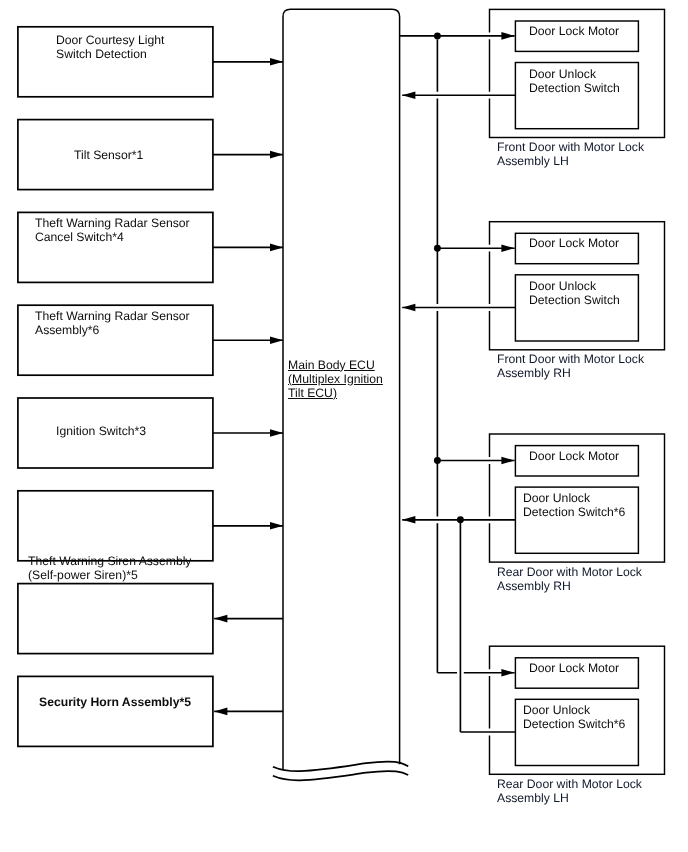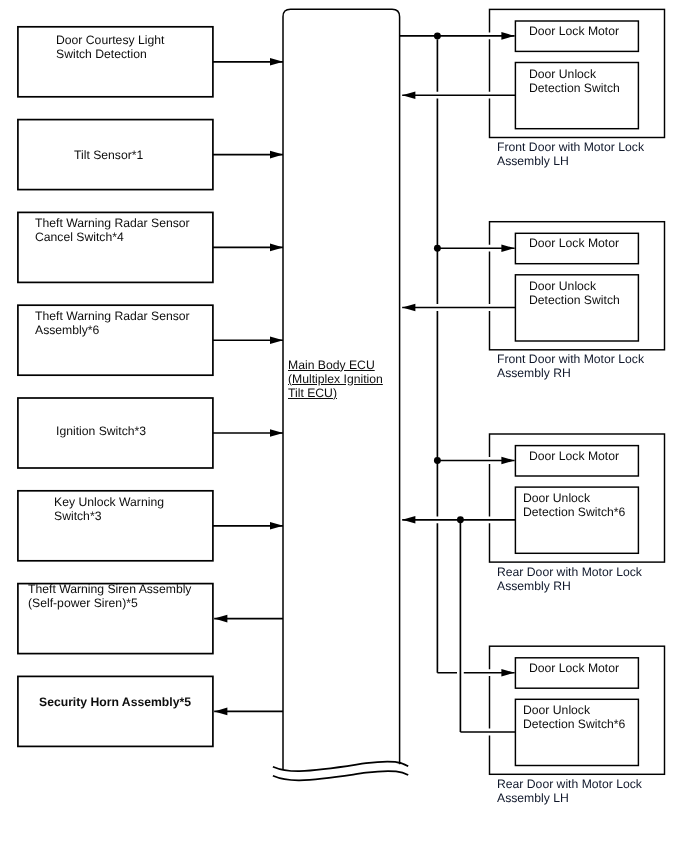--- a/index.html
+++ b/index.html
@@ -93,23 +93,22 @@
   <div class="txt" style="left:56px;top:32.5px;"><span>Door Courtesy Light</span><br><span>Switch Detection</span></div>
 
   <div class="txt" style="left:74px;top:148px;"><span>Tilt Sensor*1</span></div>
 
   <div class="txt" style="left:35px;top:215.6px;"><span>Theft Warning Radar Sensor</span><br><span>Cancel Switch*4</span></div>
 
   <div class="txt" style="left:35px;top:308.5px;"><span>Theft Warning Radar Sensor</span><br><span>Assembly*6</span></div>
 
   <div class="txt" style="left:56px;top:423.5px;"><span>Ignition Switch*3</span></div>
 
-  <div class="txt" style="left:54px;top:495.4px;"><span>Key Unlock Warning</span><br><span>Switch*3</span></div>
 
-  <div class="txt" style="left:28px;top:582px;"><span>Theft Warning Siren Assembly</span><br><span>(Self-power Siren)*5</span></div>
+  <div class="txt" style="left:28px;top:554px;"><span>Theft Warning Siren Assembly</span><br><span>(Self-power Siren)*5</span></div>
 
   <div class="txt" style="left:39px;top:695px;font-weight:bold;"><span>Security Horn Assembly*5</span></div>
 
   <div class="txt" style="left:288px;top:357.5px;text-decoration:underline;"><span>Main Body ECU</span><br><span>(Multiplex Ignition</span><br><span>Tilt ECU)</span></div>
 
   <div class="txt" style="left:529px;top:23.9px;"><span>Door Lock Motor</span></div>
   <div class="txt" style="left:529px;top:66.5px;"><span>Door Unlock</span><br><span>Detection Switch</span></div>
   <div class="cap" style="left:497px;top:140px;"><span>Front Door with Motor Lock</span><br><span>Assembly LH</span></div>
 
   <div class="txt" style="left:529px;top:236.2px;"><span>Door Lock Motor</span></div>

